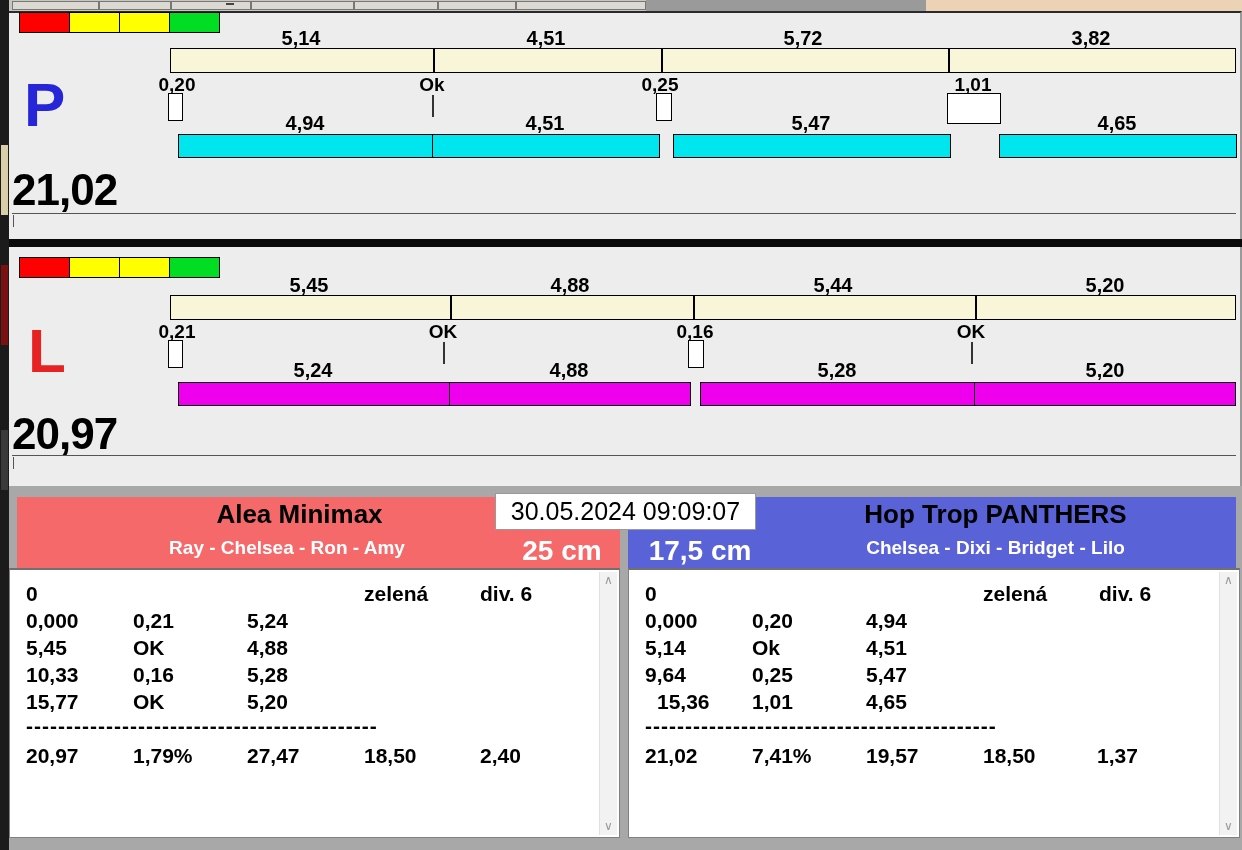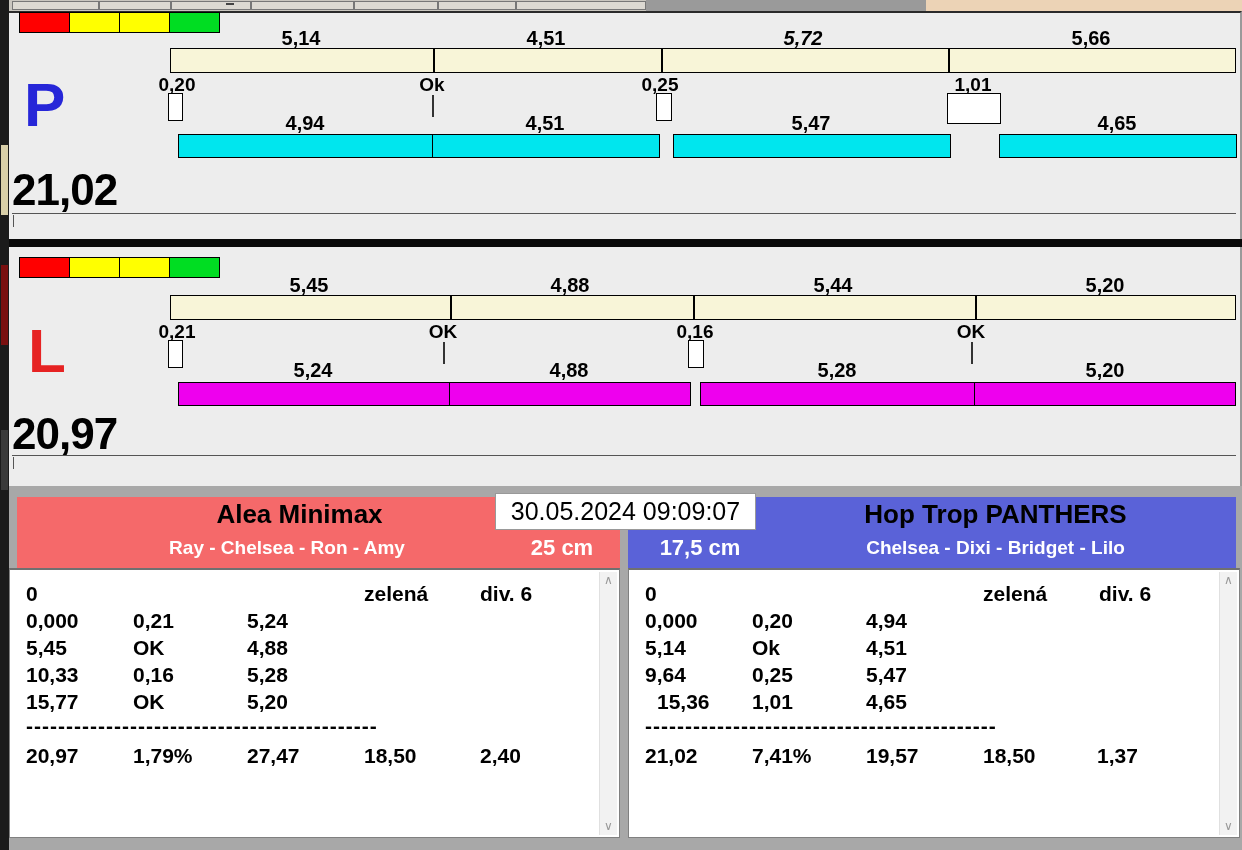--- a/index.html
+++ b/index.html
@@ -30,21 +30,21 @@
   .marker-tick{position:absolute;width:2px;height:22px;background:#333;}
   .total{position:absolute;font-weight:bold;font-size:44px;color:#000;line-height:1;letter-spacing:-1px;}
   .hline{position:absolute;left:12px;width:1224px;height:1px;background:#555;}
   .caret{position:absolute;left:13px;width:1px;height:12px;background:#555;}
   .thick-divider{position:absolute;left:9px;width:1233px;height:8px;background:#0a0a0a;}
   
   .bottom-bg{position:absolute;left:9px;top:486px;width:1233px;height:364px;background:#a8a8a8;}
   .team-header{position:absolute;height:71px;}
   .th-title{position:absolute;top:2px;text-align:center;font-weight:bold;font-size:26px;color:#000;}
   .th-players{position:absolute;top:40px;text-align:center;font-weight:bold;font-size:19px;color:#fff;}
-  .th-cm{position:absolute;top:38px;text-align:center;font-weight:bold;font-size:22px;color:#fff;}
+  .th-cm{position:absolute;top:38px;text-align:center;font-weight:bold;font-size:28px;color:#fff;}
   .timestamp{position:absolute;left:495px;top:493px;width:261px;height:37px;background:#fff;
              border:1px solid #999;box-sizing:border-box;text-align:center;font-size:25px;color:#000;line-height:35px;}
   .stable{position:absolute;background:#fff;border:1px solid #808080;border-top:2px solid #707070;box-sizing:border-box;}
   .trow{position:absolute;left:0;right:20px;height:27px;font-weight:bold;font-size:21px;color:#000;white-space:pre;}
   .trow span{position:absolute;top:0;}
   .sep span{letter-spacing:1px;}
   .scrollbar{position:absolute;right:2px;top:2px;bottom:2px;width:17px;background:#f2f2f2;border-left:1px solid #e0e0e0;}
   .sb-btn{position:absolute;left:0;width:17px;height:17px;text-align:center;font-size:12px;color:#999;line-height:17px;}
   .sb-up{top:0;}
   .sb-down{bottom:0;}
@@ -79,22 +79,22 @@
     <div class="legend" style="left:19px;top:12px;">
       <div class="sw" style="background-color: rgb(255, 0, 0);"></div>
       <div class="sw" style="background-color: rgb(255, 255, 0);"></div>
       <div class="sw" style="background-color: rgb(255, 255, 0);"></div>
       <div class="sw" style="background-color: rgb(0, 221, 34);"></div>
     </div>
     <div class="letter" style="left: 24px; top: 74px; color: rgb(38, 38, 216);">P</div>
 
     <div class="seg-label" style="left:241px;top:27px;">5,14</div>
     <div class="seg-label" style="left:486px;top:27px;">4,51</div>
-    <div class="seg-label" style="left:743px;top:27px;font-style:italic;">5,72</div>
-    <div class="seg-label" style="left:1031px;top:27px;">5,66</div>
+    <div class="seg-label" style="left:743px;top:27px;">5,72</div>
+    <div class="seg-label" style="left:1031px;top:27px;">3,82</div>
 
     <div class="bar target-bar" style="left:170px;top:48px;width:1066px;height:25px;">
       <i class="dv" style="left:262px;"></i>
       <i class="dv" style="left:490px;"></i>
       <i class="dv" style="left:777px;"></i>
     </div>
 
     <div class="chk-label" style="left:117px;top:74px;">0,20</div>
     <div class="chk-label" style="left:372px;top:74px;">Ok</div>
     <div class="chk-label" style="left:600px;top:74px;">0,25</div>

